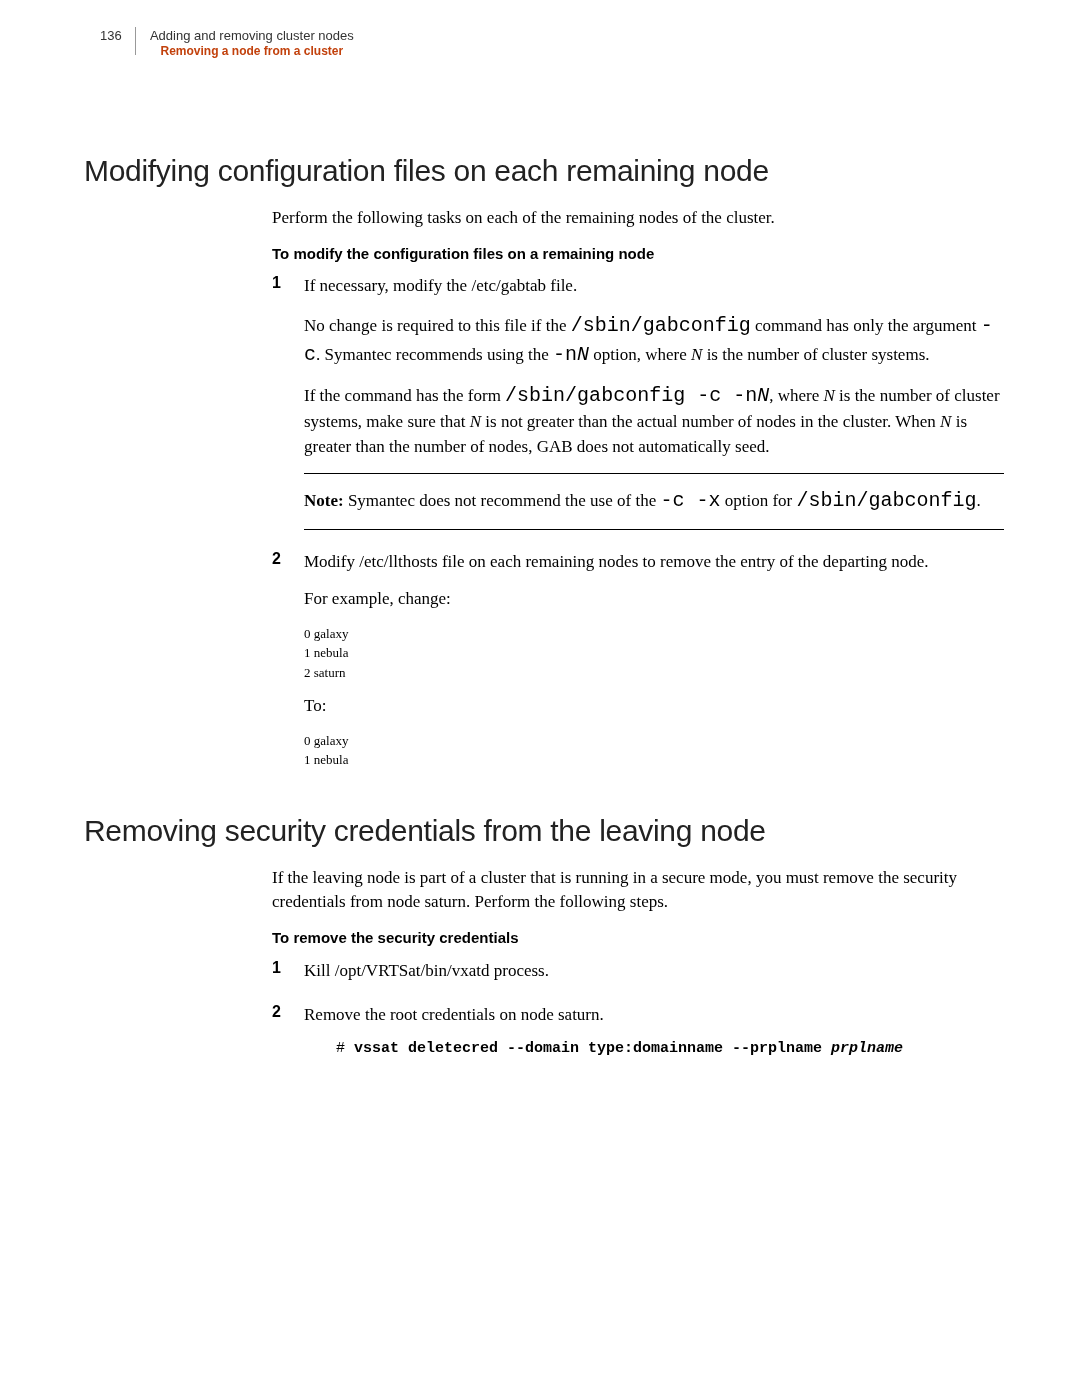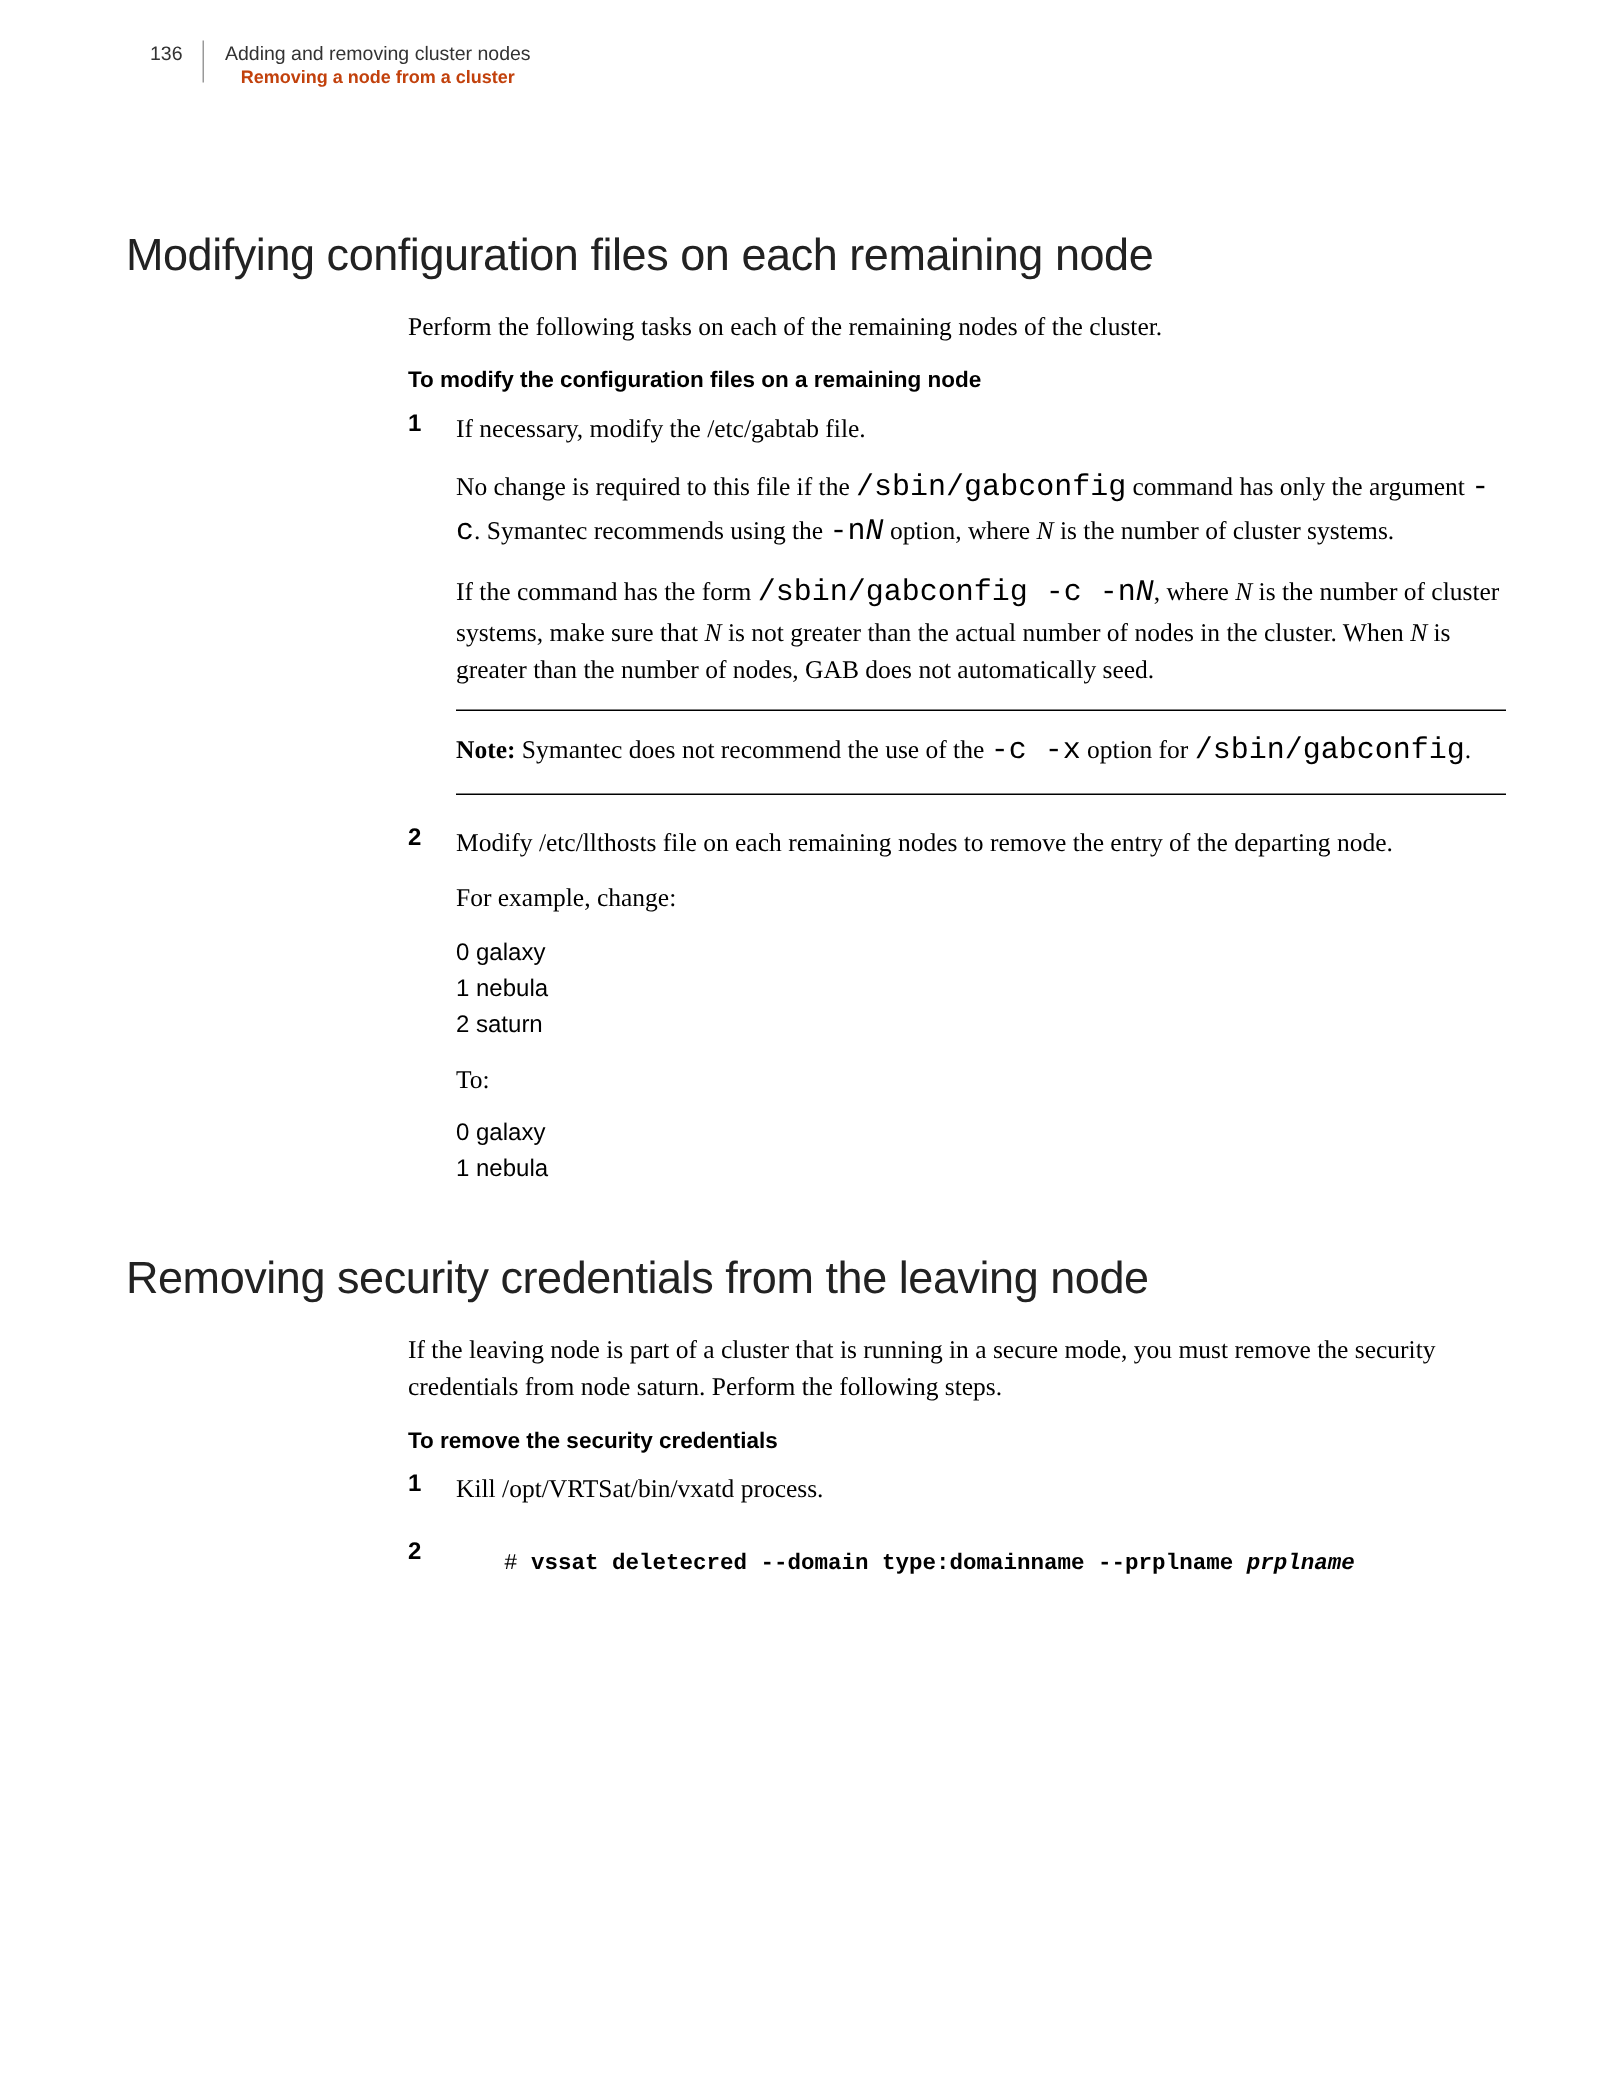--- a/index.html
+++ b/index.html
@@ -102,22 +102,22 @@
   }
   .italic {
     font-style: italic;
   }
   .hr {
     border: none;
     border-top: 1px solid #000;
     margin: 14px 0 12px 0;
   }
   .code-block {
-    font-family: Liberation Sans, sans-serif;
-    font-size: 16px;
+    font-family: Liberation Serif, serif;
+    font-size: 13px;
     line-height: 1.5;
     margin-bottom: 12px;
     margin-top: 4px;
     white-space: pre;
   }
   .section2 {
     margin-top: 32px;
   }
   .cmd-block {
     font-family: 'Courier New', monospace;
@@ -190,19 +190,20 @@
       <div class="step">
         <div class="step-num">1</div>
         <div class="step-body">
           <p>Kill /opt/VRTSat/bin/vxatd process.</p>
         </div>
       </div>
 
       <div class="step">
         <div class="step-num">2</div>
         <div class="step-body">
+          <p>Remove the root credentials on node saturn.</p>
           <div class="cmd-block"><span># </span><span class="cmd-bold">vssat deletecred --domain type:domainname --prplname </span><span class="cmd-bold-italic">prplname</span></div>
         </div>
       </div>
     </div>
   </div>
 
 </div>
 
 </body></html>

